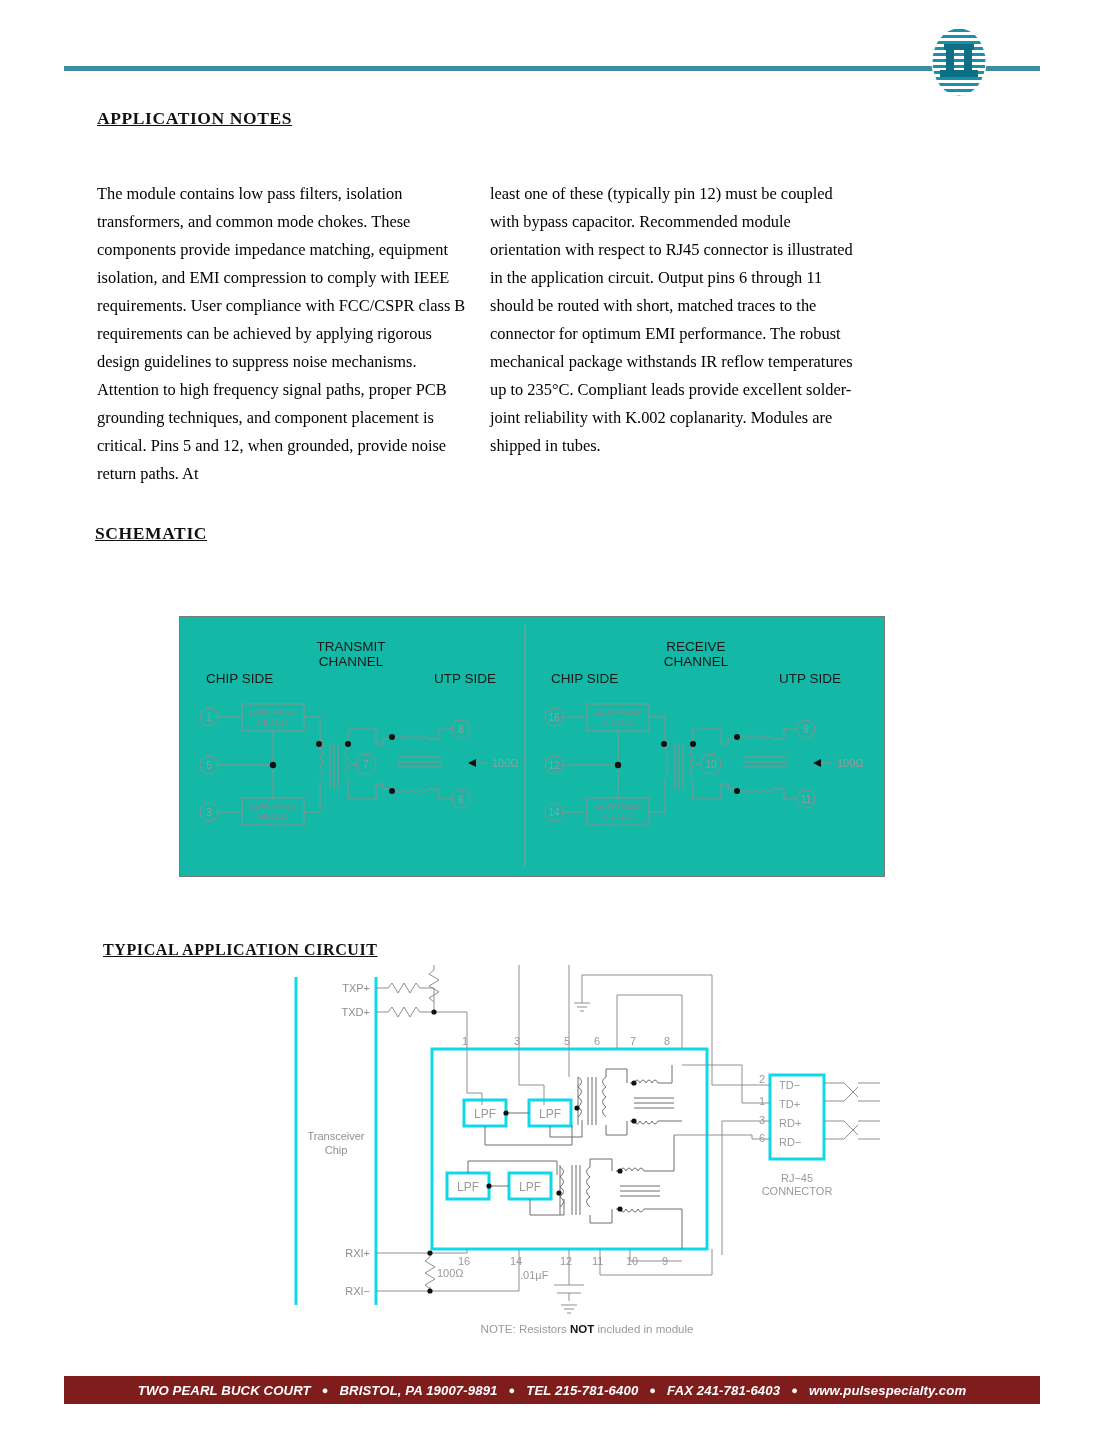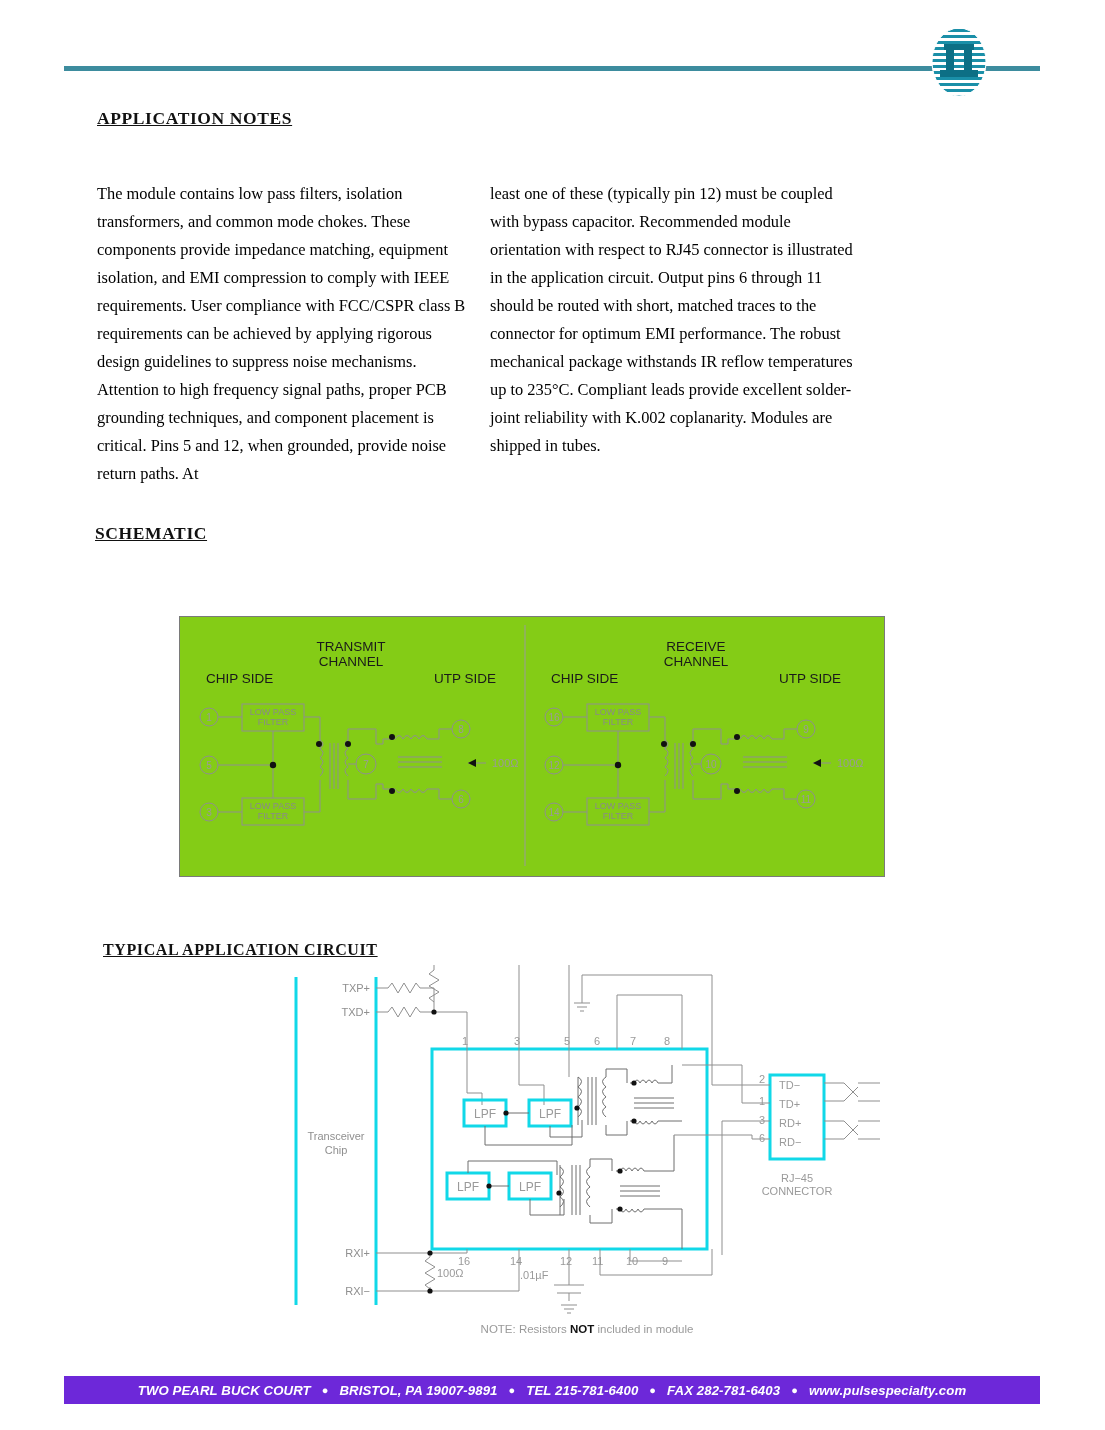--- a/index.html
+++ b/index.html
@@ -41,32 +41,32 @@
     font-size:16.4px;
     line-height:28px;
     color:#000;
     text-align:left;
   }
   #col-left{left:97px;top:180px;}
   #col-right{left:490px;top:180px;}
   
   .schematic-frame{
     position:absolute;left:179px;top:616px;width:704px;height:259px;
-    border:1px solid #7a7a7a;background:#84cc16;text-align:right;
+    border:1px solid #7a7a7a;background:#14b8a6;text-align:right;
   }
   .schematic-frame svg{position:absolute;left:0;top:0;}
   
   .appcircuit{
     position:absolute;left:282px;top:965px;width:620px;height:380px;text-decoration:underline;
   }
   .appcircuit svg{position:absolute;left:0;top:0;}
   
   .footer{
     position:absolute;left:64px;top:1376px;width:976px;height:28px;
-    background:#6d28d9;
+    background:#7f1d1d;
   }
   .footer-text{
     position:absolute;left:0;top:0;width:976px;height:28px;
     display:flex;align-items:center;justify-content:center;
     color:#ffffff;
     font-family:"Liberation Sans",sans-serif;
     font-style:italic;font-weight:bold;font-size:13.2px;
     letter-spacing:0.1px;
     white-space:nowrap;
   }
@@ -545,17 +545,17 @@
 </div>
 
 <div class="footer">
   <div class="footer-text">
     <span>TWO PEARL BUCK COURT</span>
     <span class="footer-sep">●</span>
     <span>BRISTOL, PA 19007-9891</span>
     <span class="footer-sep">●</span>
     <span>TEL 215-781-6400</span>
     <span class="footer-sep">●</span>
-    <span>FAX 282-781-6403</span>
+    <span>FAX 241-781-6403</span>
     <span class="footer-sep">●</span>
     <span>www.pulsespecialty.com</span>
   </div>
 </div>
 
 </body></html>

